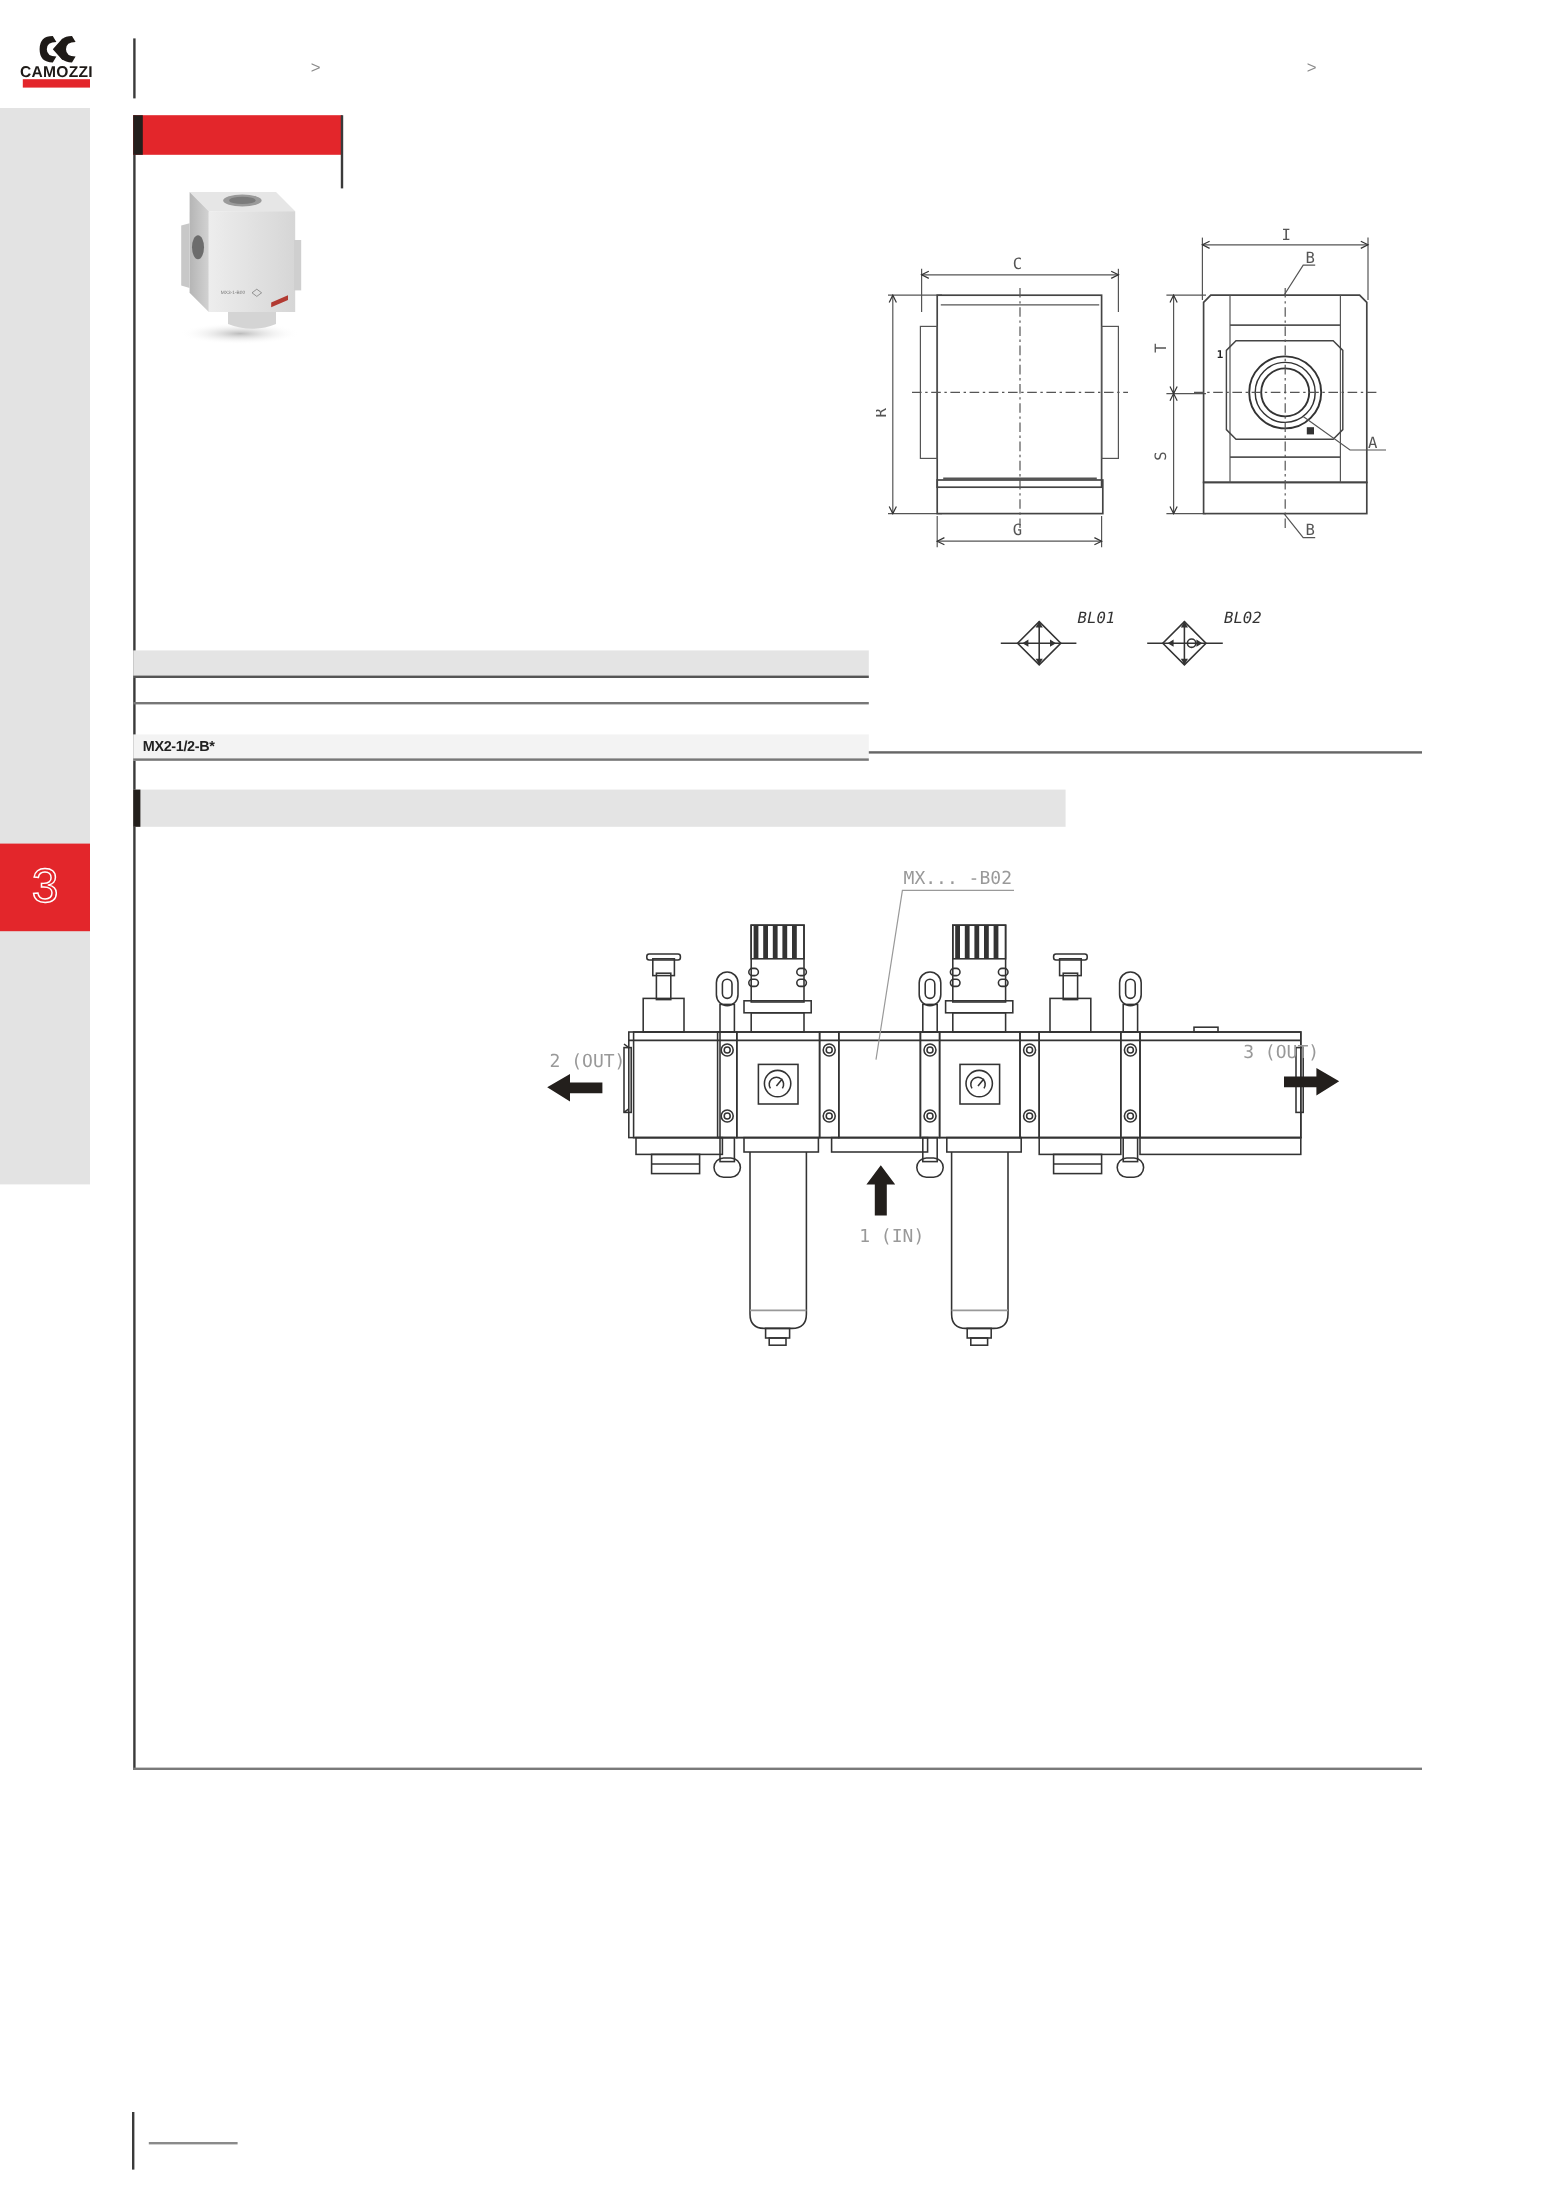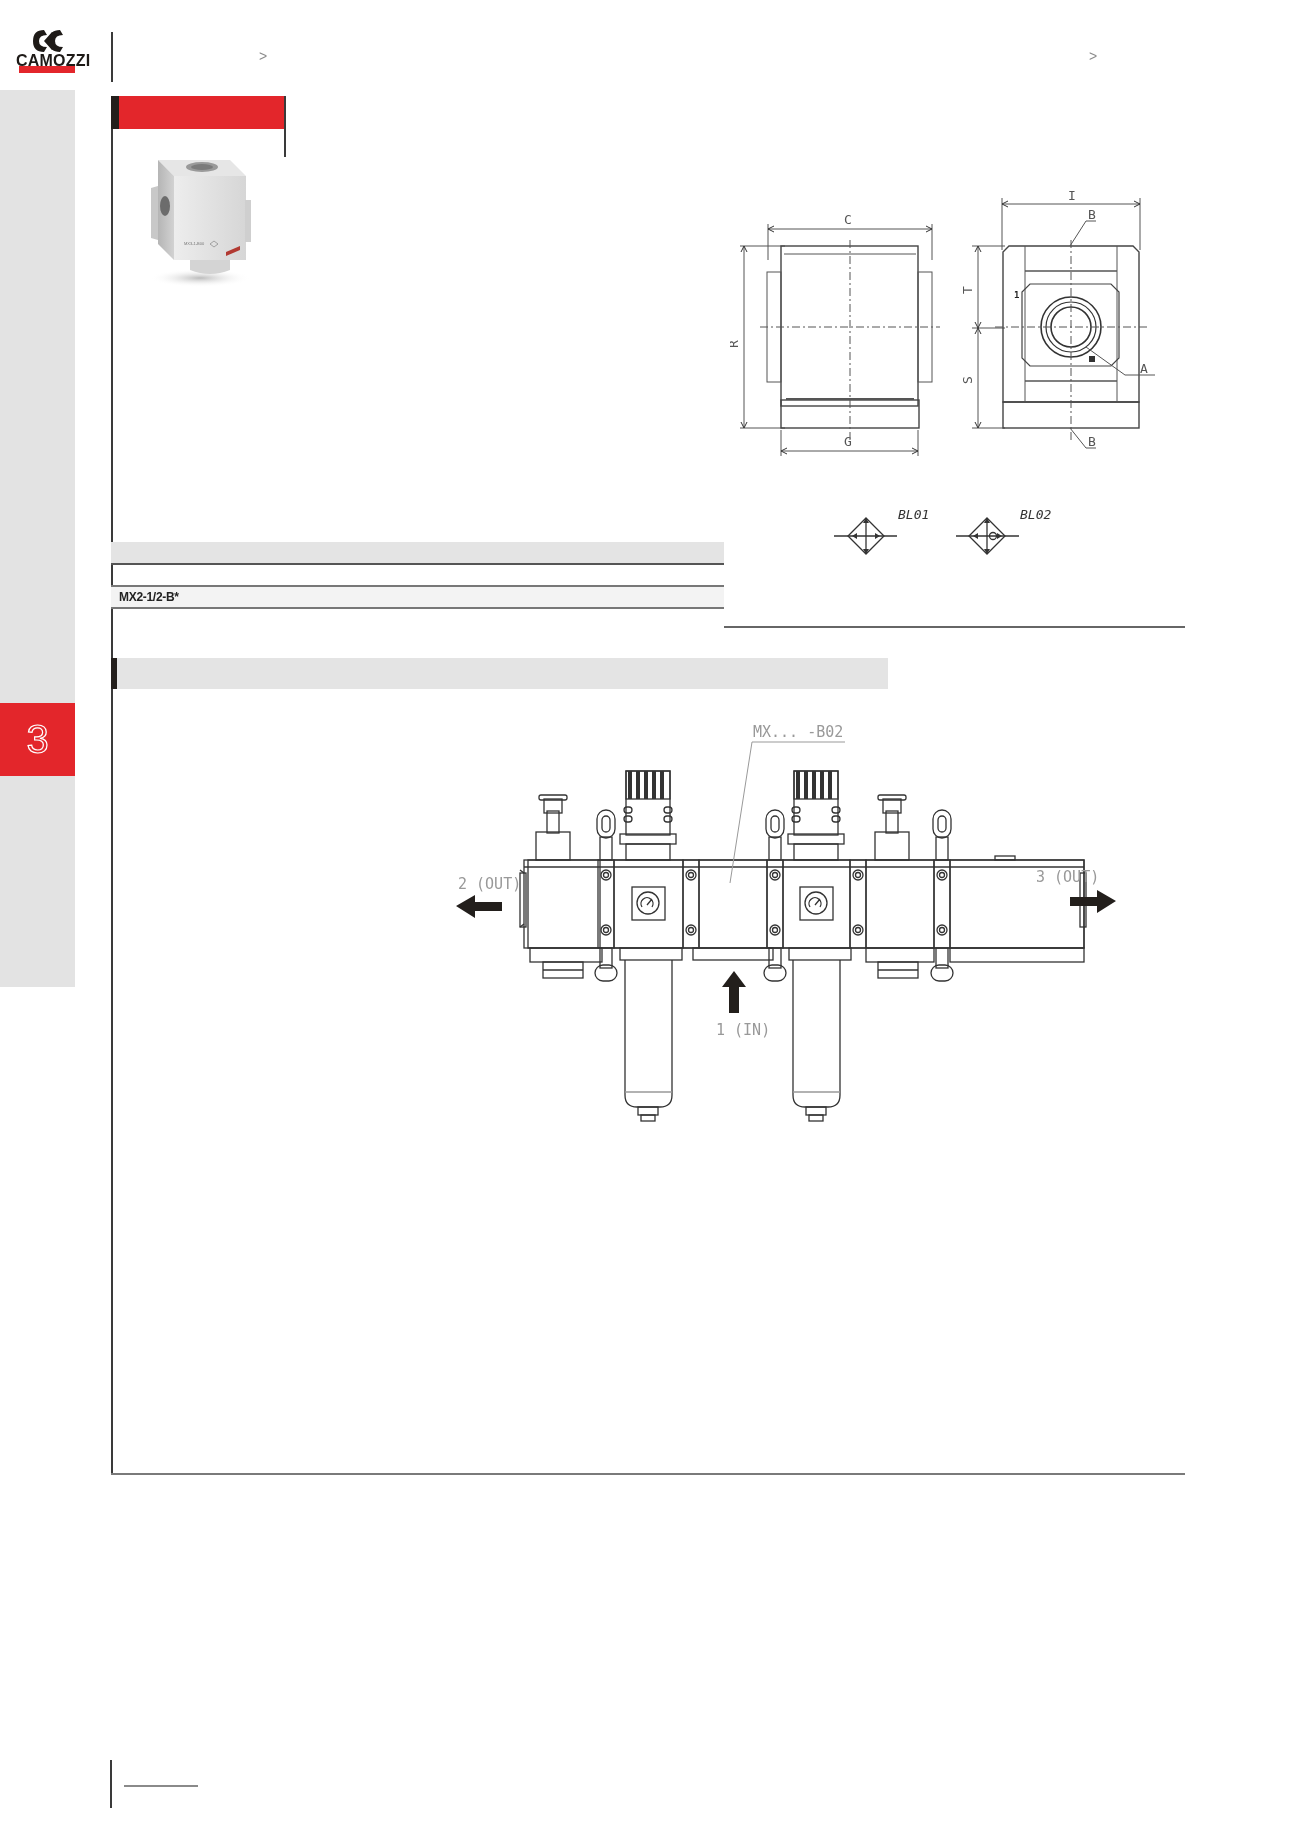--- a/index.html
+++ b/index.html
@@ -1,35 +1,35 @@
 <!DOCTYPE html>
 <html><head>
 <meta charset="utf-8">
 <style>
   html,body{margin:0;padding:0;background:#ffffff;}
   body{width:1300px;height:1839px;position:relative;overflow:hidden;font-family:"Liberation Sans",sans-serif;color:#222;}
   .abs{position:absolute;}
   .logo{left:16px;top:28px;width:62px;height:48px;}
   .logo-mark{position:absolute;left:14px;top:0;width:36px;height:26px;}
-  .logo-text{position:absolute;left:0;top:24px;width:62px;text-align:center;font-weight:bold;font-size:16px;letter-spacing:0.2px;color:#1e1a17;}
+  .logo-text{position:absolute;left:0;top:24px;width:62px;text-align:center;font-weight:bold;font-size:13px;letter-spacing:0.2px;color:#1e1a17;}
   .logo-bar{position:absolute;left:3px;top:38px;width:56px;height:7px;background:#e3262b;}
   .vline{position:absolute;width:2px;background:#3a3a3a;}
   .hline{position:absolute;height:2px;background:#7a7a7a;}
   .crumb{position:absolute;font-size:14px;color:#8c8c8c;}
   .sidebar{left:0;top:90px;width:75px;height:897px;background:#e3e3e3;}
   .tab-num{left:0;top:703px;width:75px;height:73px;background:#e3262b;display:flex;align-items:center;justify-content:center;}
   .tab-num span{font-size:40px;color:#e3262b;-webkit-text-stroke:1.2px #ffffff;font-family:"Liberation Sans",sans-serif;font-weight:300;}
   .title-bar{left:111px;top:96px;width:174px;height:33px;background:#e3262b;}
   .title-bar .stripe{position:absolute;left:0;top:0;width:8px;height:33px;background:#231f1c;}
   .photo{left:138px;top:148px;width:120px;height:140px;}
   .tbl{left:111px;top:542px;width:613px;}
   .tbl .hdr{height:21px;background:#e4e4e4;border-bottom:2px solid #555;}
   .tbl .row{height:20px;border-bottom:2px solid #777;font-size:12px;font-weight:bold;line-height:20px;padding-left:8px;letter-spacing:-0.3px;}
   .tbl .row.blank{height:20px;}
-  .tbl .row.alt{background:#f3f3f3;}
+  .tbl .row.alt{background:#f3f3f3;margin-top:25px;}
   .section-bar{left:111px;top:658px;width:777px;height:31px;background:#e4e4e4;}
   .section-bar .stripe{position:absolute;left:0;top:0;width:6px;height:31px;background:#231f1c;}
   svg text{font-family:"DejaVu Sans Mono",monospace;}
 </style>
 </head>
 <body>
 
 <div class="abs logo">
   <svg class="logo-mark" viewBox="0 0 36 26">
     <path d="M14 2 Q3 2 3 13 Q3 24 14 24 L17 19 Q9 19 9 13 Q9 7 17 7 Z" fill="#1e1a17"></path>

